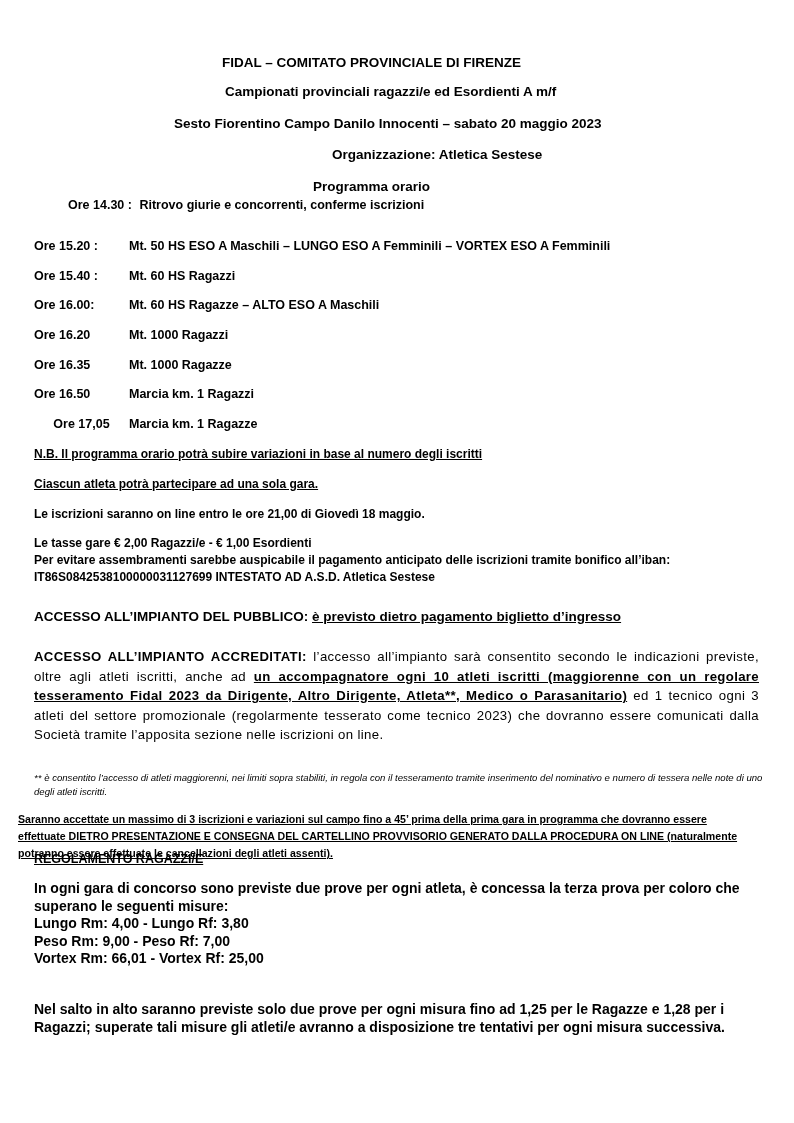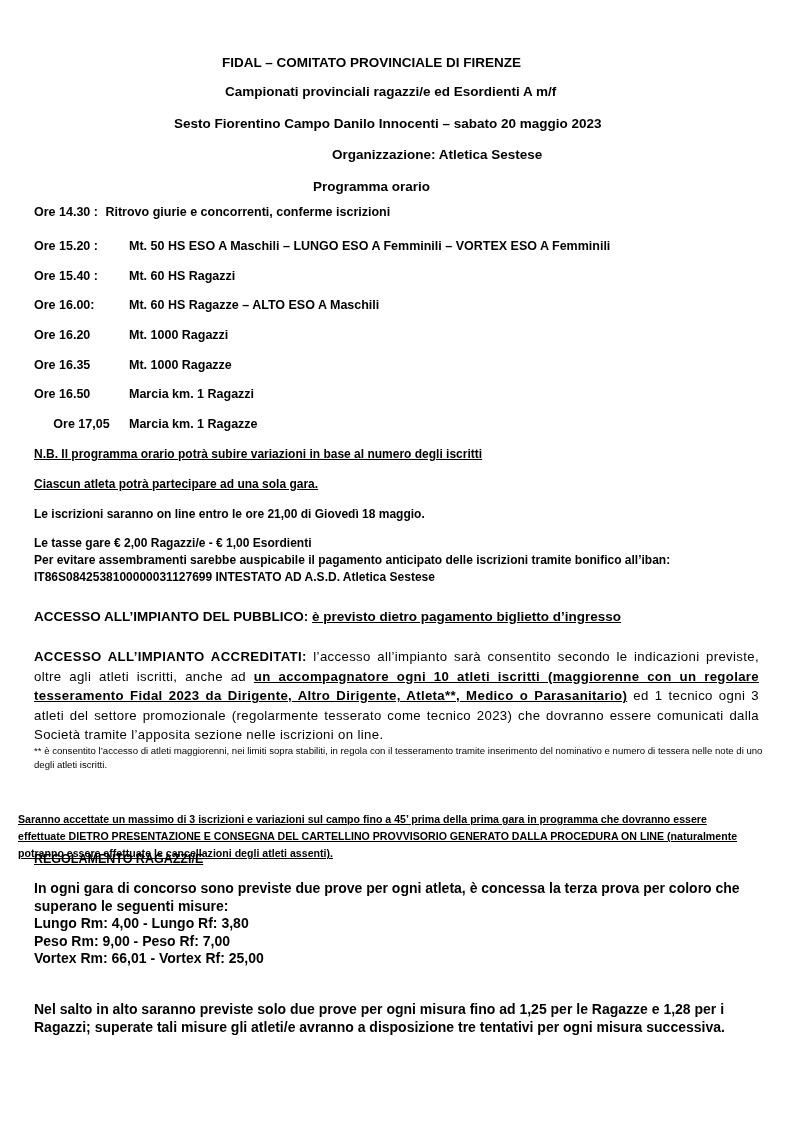--- a/index.html
+++ b/index.html
@@ -14,42 +14,42 @@
   .sched { font-size: 12.5px; font-weight: bold; }
   .sched .time { display: inline-block; width: 95px; }
   .p13 { font-size: 12px; }
   .p12 { font-size: 12px; }
   .justify {
     position: absolute; left: 34px; width: 725px; font-size: 13.2px;
     line-height: 19.5px; text-align: justify; letter-spacing: 0.35px;
   }
   .note {
     position: absolute; left: 34px; width: 730px; font-size: 9.6px;
-    line-height: 14px;
+    font-style: italic; line-height: 14px; margin-top: 27px;
   }
   .small-u {
     position: absolute; left: 18px; width: 730px; font-size: 10.6px;
     font-weight: bold; text-decoration: underline; line-height: 17px; margin-top: 23px;
   }
   .block {
     position: absolute; left: 34px; width: 740px; font-size: 14px;
     font-weight: bold; line-height: 17.5px;
   }
 </style>
 </head>
 <body>
 
 <div class="hdr" style="left:222px; top:55px;">FIDAL – COMITATO PROVINCIALE DI FIRENZE</div>
 <div class="hdr" style="left:225px; top:84px;">Campionati provinciali ragazzi/e ed Esordienti A m/f</div>
 <div class="hdr" style="left:174px; top:116px;">Sesto Fiorentino Campo Danilo Innocenti  – sabato 20 maggio 2023</div>
 <div class="hdr" style="left:291px; top:147px;margin-left:41px;">Organizzazione: Atletica Sestese</div>
 <div class="hdr" style="left:270px; top:179px;padding-left:43px;">Programma orario</div>
 
 <div>
-  <div class="line sched" style="top:205px;">
+  <div class="line sched" style="top:198px;margin-left:34px;">
     <span>Ore 14.30 :</span>
     <span style="margin-left:4px;">Ritrovo giurie e concorrenti, conferme iscrizioni</span>
   </div>
   <div class="line sched" style="top:239px;">
     <span class="time">Ore 15.20  :</span><span>Mt. 50 HS ESO A Maschili – LUNGO ESO A Femminili – VORTEX ESO A Femminili</span>
   </div>
   <div class="line sched" style="top:269px;">
     <span class="time">Ore 15.40 :</span><span>Mt. 60 HS Ragazzi</span>
   </div>
   <div class="line sched" style="top:298px;">

